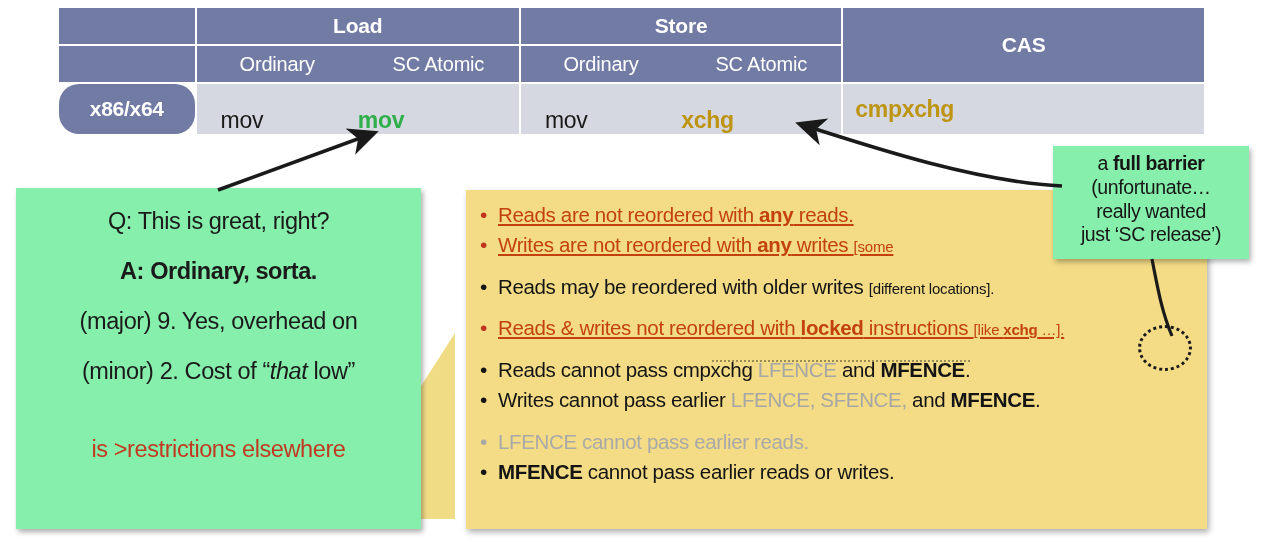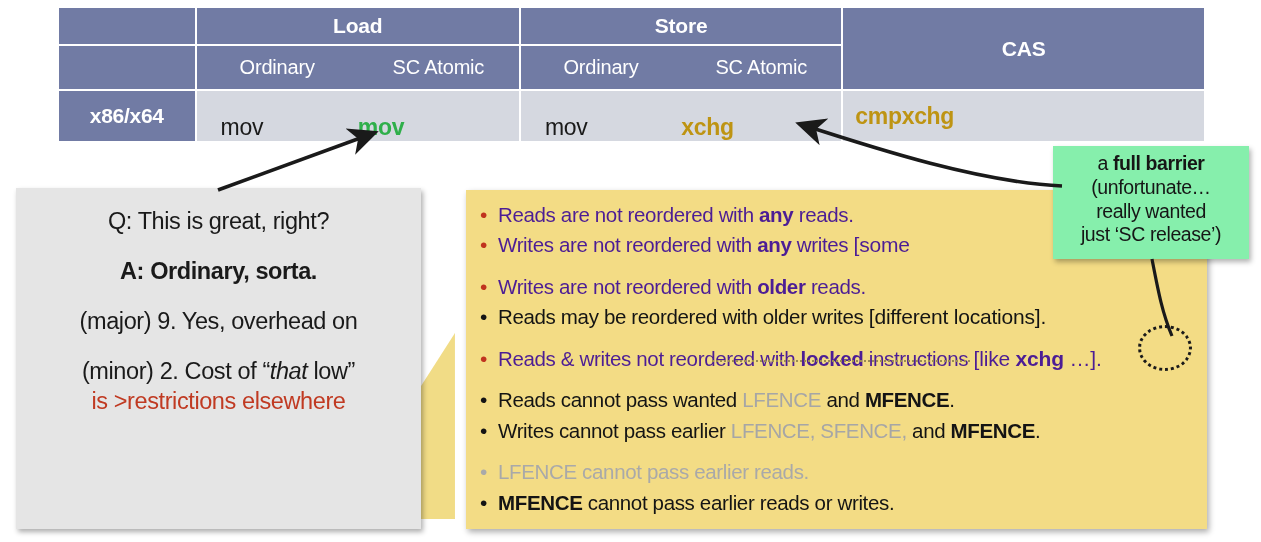--- a/index.html
+++ b/index.html
@@ -37,21 +37,21 @@
     font-size: 21px;
     text-align: center;
     height: 36px;
     letter-spacing: -0.2px;
   }
   .th-sub {
     background: #717BA4;
     color: #ffffff;
     font-size: 20px;
     text-align: center;
-    height: 43px;
+    height: 36px;
     font-weight: normal;
     letter-spacing: -0.2px;
   }
   .th-blank {
     background: #717BA4;
   }
   .th-sub-wrap {
     display: flex;
     width: 100%;
   }
@@ -60,20 +60,21 @@
     text-align: center;
   }
   .row-label {
     background: #717BA4;
     color: #ffffff;
     font-weight: bold;
     font-size: 21px;
     text-align: center;
     height: 40px;
     letter-spacing: -0.3px;
+    border-radius: 20px;
   }
   .cell {
     background: #D5D8E0;
     height: 40px;
     font-size: 23px;
     color: #1a1a1a;
     padding-left: 12px !important;
     letter-spacing: -0.3px;
   }
   .cell-pair {
@@ -89,35 +90,35 @@
   .op-gold  { color: #BE9413; font-weight: bold; }
   .op-plain { color: #1a1a1a; }
 
   
   .yellow-left {
     position: absolute;
     left: 16px;
     top: 188px;
     width: 405px;
     height: 341px;
-    background: #e5e5e5;
+    background: #86efac;
     box-shadow: 2px 3px 5px rgba(0,0,0,0.32);
     z-index: 6;
   }
   .yellow-left .yl-inner {
     padding: 18px 14px 0 14px;
     text-align: center;
     font-size: 23.5px;
     color: #1a1a1a;
     line-height: 1.28;
     letter-spacing: -0.4px;
   }
   .yl-p { margin: 0 0 20px 0; }
   .yl-bold { font-weight: bold; }
-  .yl-red { color: #C03A22; }
+  .yl-red { color: #C03A22; margin-top: 48px; }
   .yl-ital { font-style: italic; }
 
   
   .wedge {
     position: absolute;
     left: 418px;
     top: 333px;
     width: 66px;
     height: 186px;
     background: #F1DC86;
@@ -147,27 +148,27 @@
     letter-spacing: -0.35px;
     white-space: nowrap;
   }
   .bullet-line::before {
     content: "\2022";
     display: inline-block;
     width: 18px;
     margin-left: 6px;
     font-size: 21px;
   }
-  .b-red { color: #4c1d95; }
+  .b-red { color: #c2410c; text-decoration: underline; }
   .b-red::before { color: #C0331F; }
   .b-grey { color: #A9A9A9; }
   .b-grey::before { color: #A9A9A9; }
   .b-dark { color: #141414; }
   .b-dark::before { color: #141414; }
-  .sm { font-size: 21px; letter-spacing: -0.2px; margin-top: 8px; }
+  .sm { font-size: 15px; letter-spacing: -0.2px; margin-top: 8px; }
   .bold { font-weight: bold; }
   .fence-grey { color: #A6A6A6; }
   .gap-sm { height: 11px; }
 
   .sep-rule {
     position: absolute;
     left: 712px;
     top: 360px;
     width: 258px;
     height: 0;
@@ -282,26 +283,25 @@
       <div class="yl-red">is &gt;restrictions elsewhere</div>
     </div>
   </div>
 </div>
 
 <div class="yellow-main">
   <div class="ym-inner" id="bullets-host">
       <div class="bullet-line b-red"><span>Reads are not reordered with </span><span class="bold">any</span><span> reads.</span></div>
       <div class="bullet-line b-red"><span>Writes are not reordered with </span><span class="bold">any</span><span> writes </span><span class="sm">[some</span></div>
       <div class="gap-sm"></div>
-      <div class="bullet-line b-red"><span>Writes are not reordered with </span><span class="bold">older</span><span> reads.</span></div>
       <div class="bullet-line b-dark"><span>Reads may be reordered with older writes </span><span class="sm">[different locations].</span></div>
       <div class="gap-sm"></div>
       <div class="bullet-line b-red"><span>Reads &amp; writes not reordered with </span><span class="bold">locked</span><span> instructions </span><span class="sm">[like </span><span class="sm bold">xchg</span><span class="sm"> …].</span></div>
       <div class="gap-sm"></div>
-      <div class="bullet-line b-dark"><span>Reads cannot pass wanted </span><span class="fence-grey">LFENCE</span><span> and </span><span class="bold">MFENCE</span><span>.</span></div>
+      <div class="bullet-line b-dark"><span>Reads cannot pass cmpxchg </span><span class="fence-grey">LFENCE</span><span> and </span><span class="bold">MFENCE</span><span>.</span></div>
       <div class="bullet-line b-dark"><span>Writes cannot pass earlier </span><span class="fence-grey">LFENCE, SFENCE, </span><span>and </span><span class="bold">MFENCE</span><span>.</span></div>
       <div class="gap-sm"></div>
       <div class="bullet-line b-grey"><span>LFENCE cannot pass earlier reads.</span></div>
       <div class="bullet-line b-dark"><span class="bold">MFENCE</span><span> cannot pass earlier reads or writes.</span></div>
     </div>
 </div>
 <div class="sep-rule"></div>
 <div class="xchg-circle"></div>
 
 <div class="pink-box">

